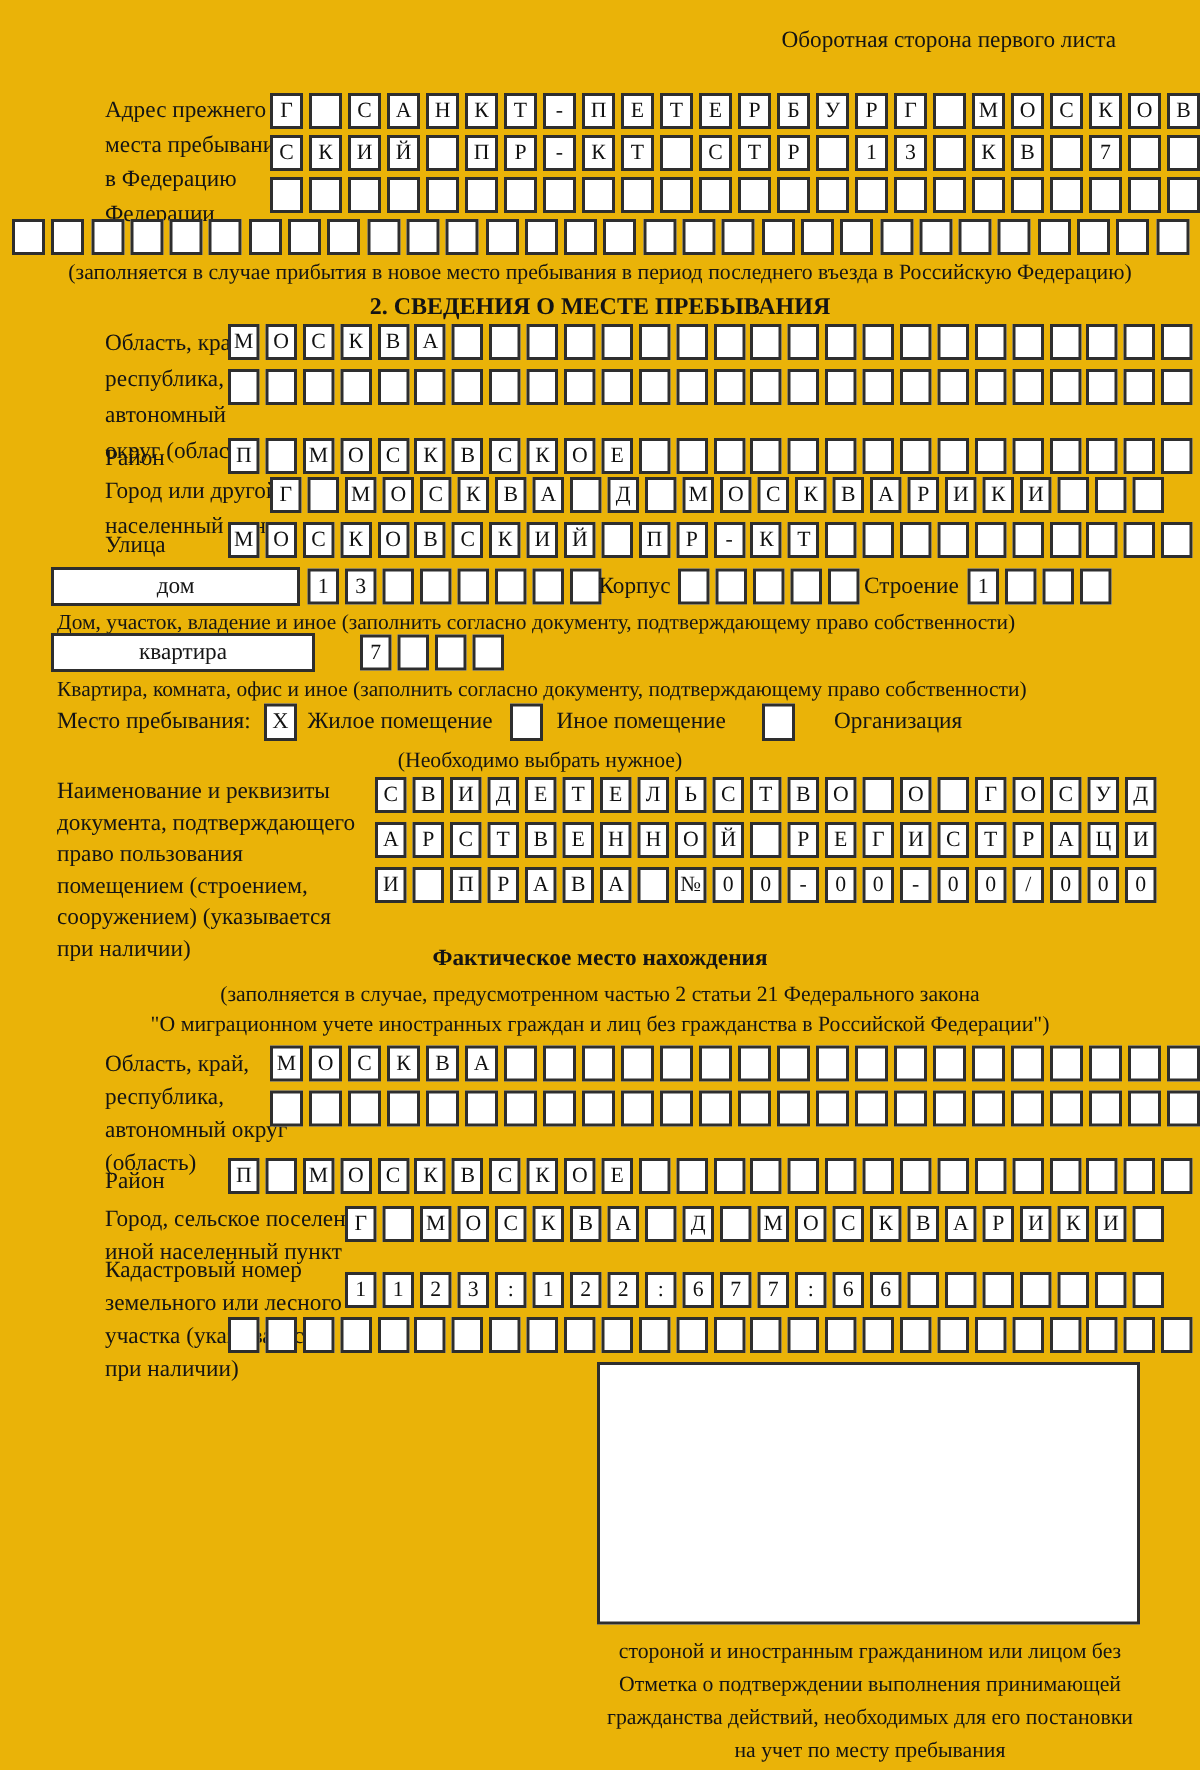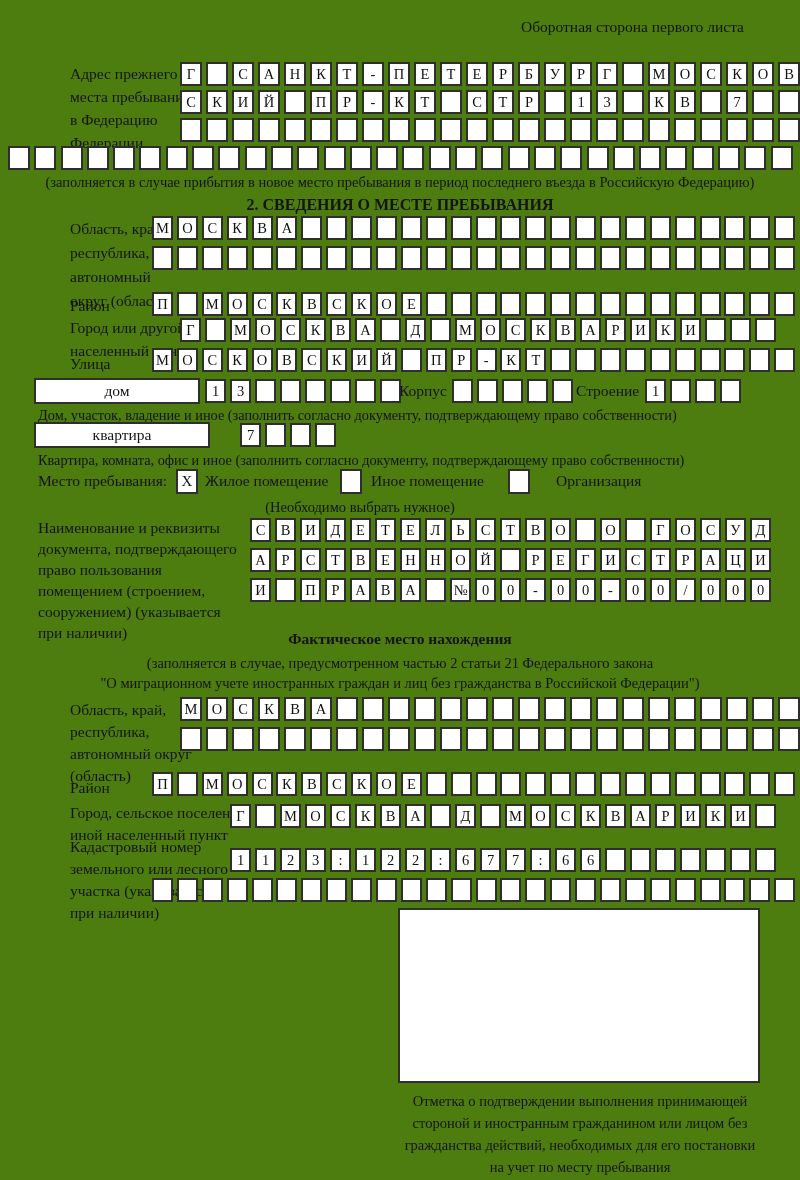--- a/index.html
+++ b/index.html
@@ -1,17 +1,17 @@
 <!DOCTYPE html>
 <html><head>
 <meta charset="utf-8">
 <style>
   html,body{margin:0;padding:0;background:#ffffff;}
   .page{
-    position:relative;width:800px;height:1180px;background:#4d7c0f;overflow:hidden;
+    position:relative;width:800px;height:1180px;background:#eab308;overflow:hidden;
     font-family:"Liberation Serif", serif;color:#141414;
   }
   .abs{position:absolute;}
   .page-hdr{position:absolute;top:18px;right:56px;font-size:15.5px;}
   .lbl{position:absolute;font-size:15.5px;line-height:23px;white-space:nowrap;}
   .lbl.tight{line-height:21px;}
   .lbl.o2{line-height:24px;}
   .cellrow{position:absolute;display:flex;gap:4px;}
   .cell{
     width:21px;height:24px;box-sizing:border-box;border:2px solid #2e2e2e;background:#fff;
@@ -618,19 +618,19 @@
       <div class="cell"></div>
       <div class="cell"></div>
       <div class="cell"></div>
       <div class="cell"></div>
       <div class="cell"></div>
       <div class="cell"></div>
     </div>
 
   <div class="stamp-box" style="left:398px;top:908px;width:362px;height:175px;"></div>
   <div class="stamp-caption" style="left:385px;top:1090px;width:390px;">
+    <div>стороной и иностранным гражданином или лицом без</div>
     <div>Отметка о подтверждении выполнения принимающей</div>
-    <div>стороной и иностранным гражданином или лицом без</div>
     <div>гражданства действий, необходимых для его постановки</div>
     <div>на учет по месту пребывания</div>
   </div>
 
 </div>
 
 </body></html>

